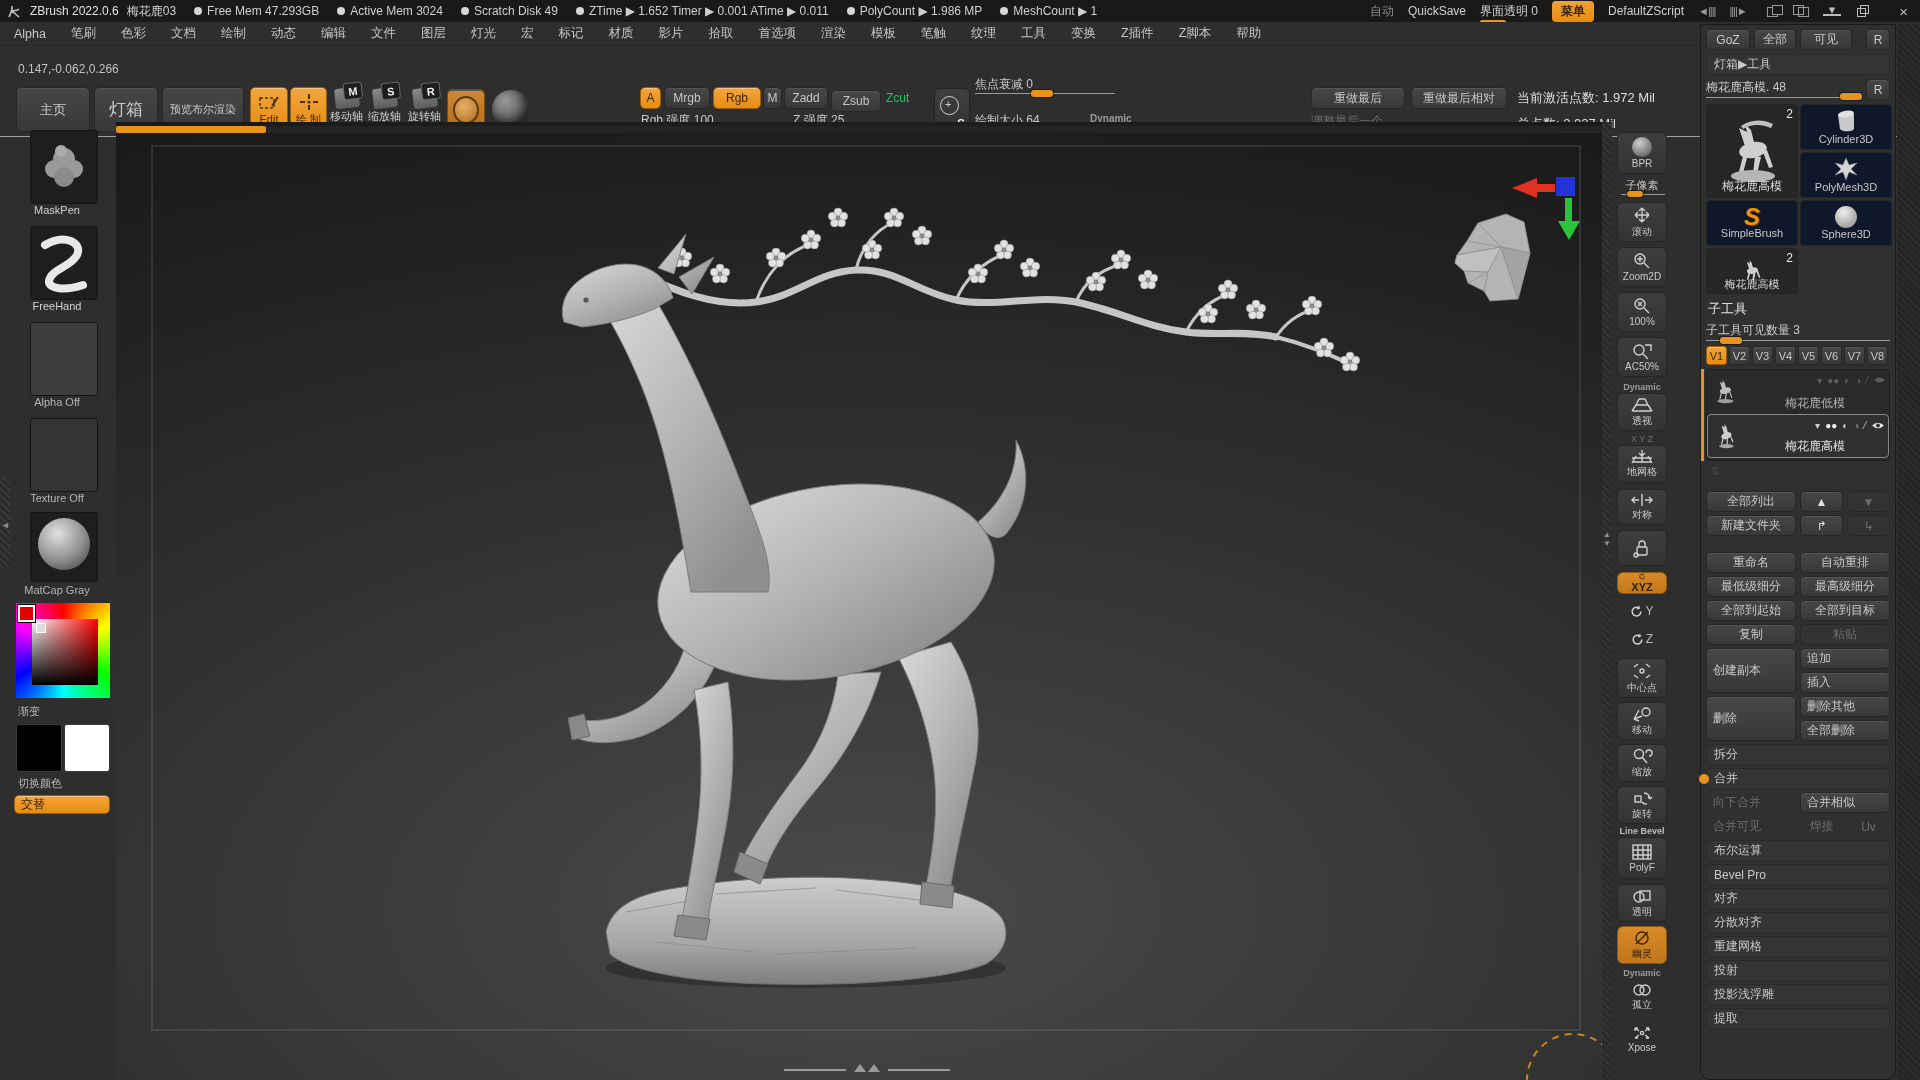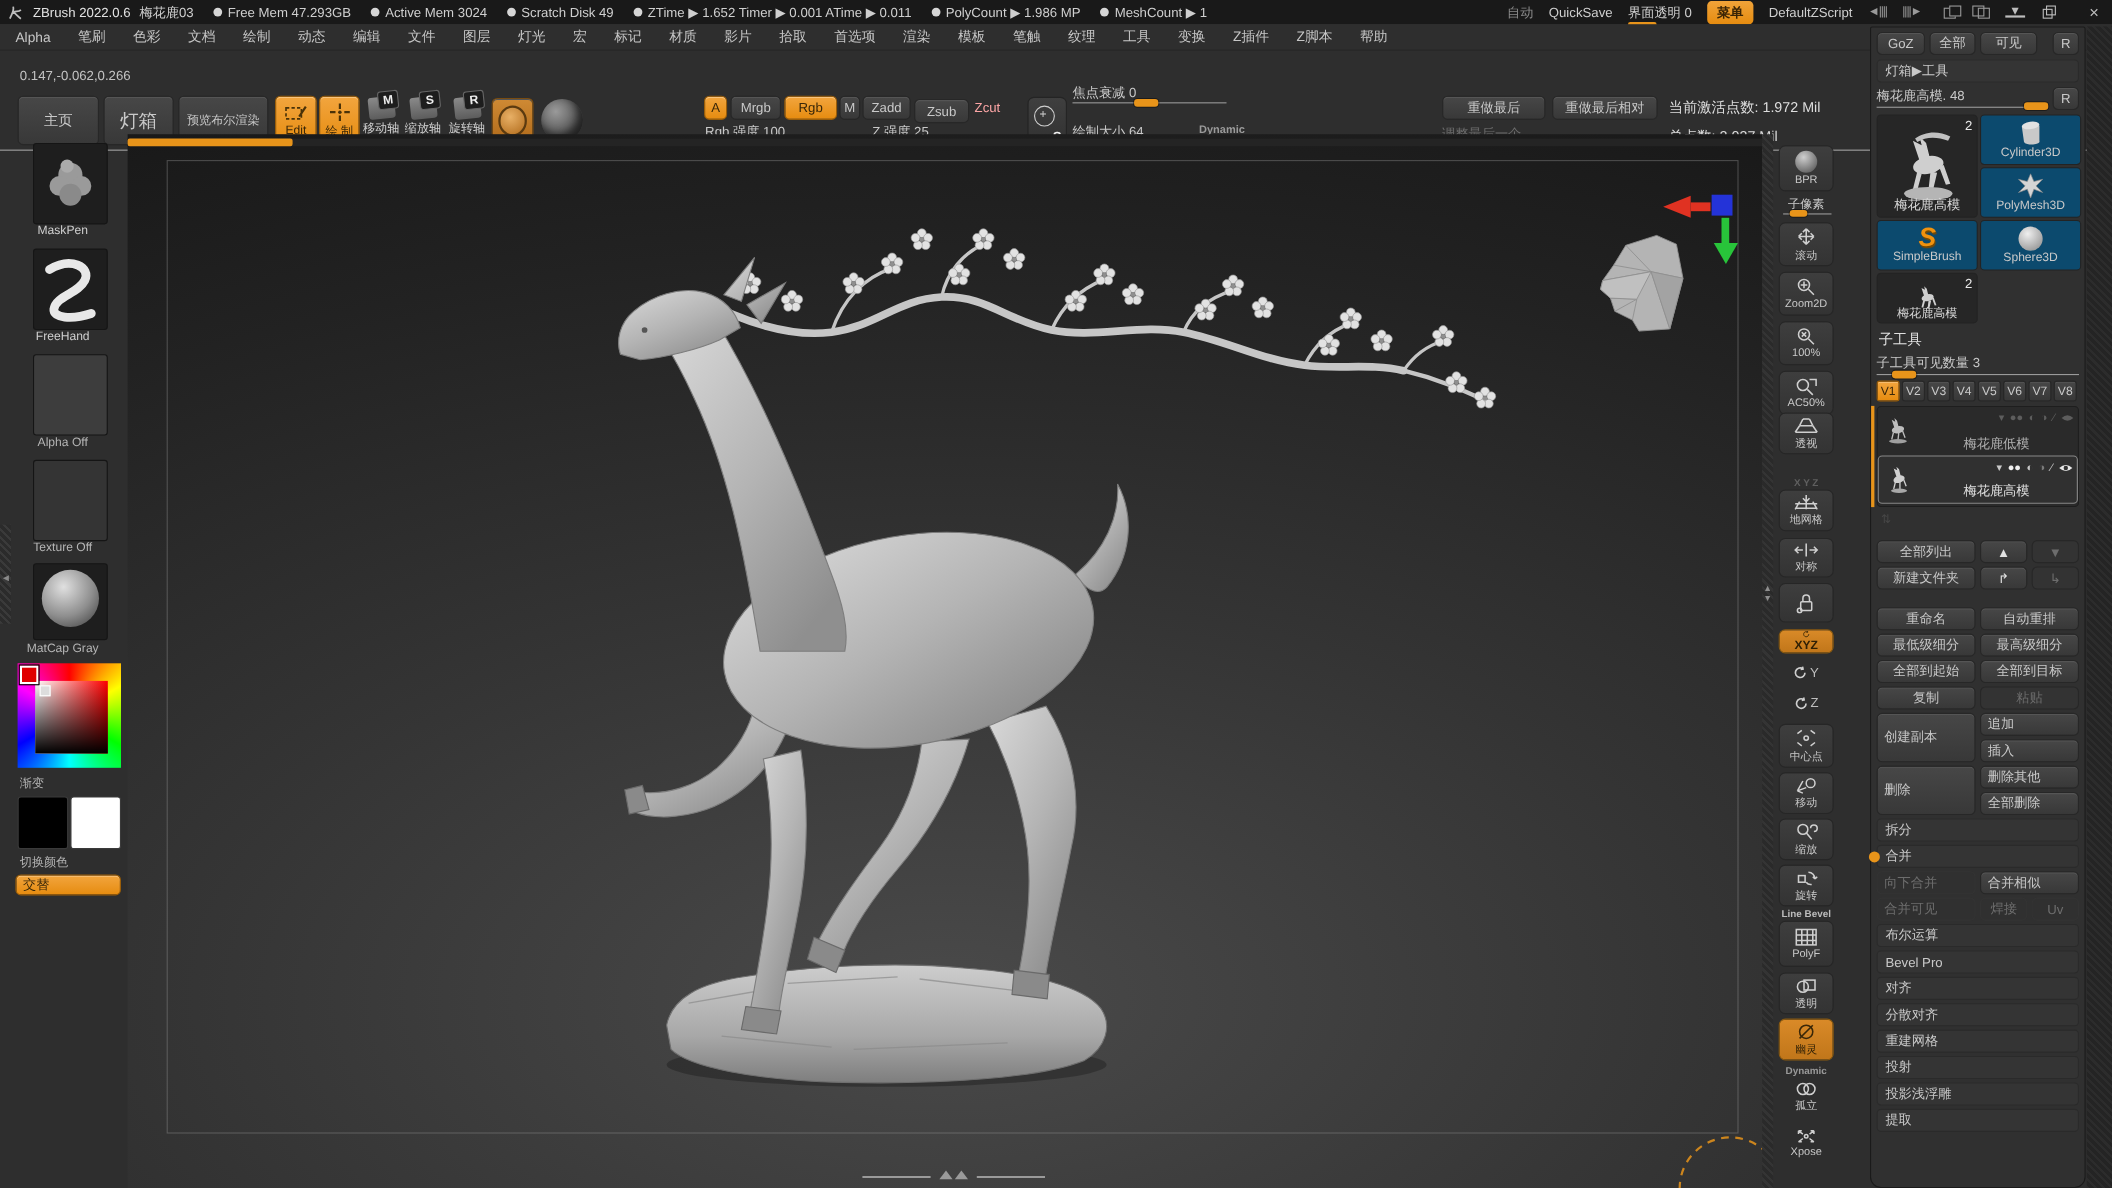--- a/index.html
+++ b/index.html
@@ -61,21 +61,21 @@
   svg.ic *{stroke:#cfcfcf;stroke-width:1.4;fill:none;}
   .shelf-btn.orange svg.ic *{stroke:#3a2708;}
   
   #panel{position:absolute;left:1700px;top:24px;width:196px;height:1056px;background:#303030;
          border:1px solid #1a1a1a;border-radius:2px 2px 10px 10px;box-sizing:border-box;padding:4px 5px;}
   .prow{display:flex;gap:4px;margin-bottom:4px;}
   .pbtn{height:21px;font-size:12px;flex:0 0 auto;}
   .grid2{display:flex;gap:4px;margin-bottom:3px;}
   .g-l{width:90px;height:21px;font-size:12px;}
   .g-r{width:90px;height:21px;font-size:12px;}
-  .tile{position:absolute;background:#0c4a6e;border:1px solid #232323;border-radius:4px;overflow:hidden;
+  .tile{position:absolute;background:#0f172a;border:1px solid #232323;border-radius:4px;overflow:hidden;
         display:flex;flex-direction:column;align-items:center;justify-content:center;color:#c9c9c9;font-size:11px;}
   .badge2{position:absolute;right:4px;top:2px;color:#e8e8e8;font-size:12px;}
   .vtab{width:21px;height:19px;font-size:11px;border-radius:3px;}
   .sub-row{display:flex;height:44px;box-sizing:border-box;padding:2px 3px;gap:4px;align-items:stretch;}
   .sub-ic{display:flex;gap:5px;align-items:center;justify-content:flex-end;font-size:10px;height:16px;}
   .seclbl{color:#cccccc;}
 </style>
 </head>
 <body>
 
@@ -215,21 +215,21 @@
       <span style="width:22px;height:24px;border:2px solid #5a3a10;border-radius:50%;background:radial-gradient(circle at 40% 35%, #e8b066, #b06a1a);"></span>
     </div>
     <div class="abs" style="left:492px;top:30px;width:38px;height:38px;border-radius:50%;background:radial-gradient(circle at 35% 30%, #9a9a9a, #4a4a4a 70%, #303030);box-shadow:inset -4px -5px 8px #222;"></div>
 
     <div class="btn orange abs" style="left:640px;top:27px;width:21px;height:22px;">A</div>
     <div class="btn abs" style="left:664px;top:27px;width:46px;height:22px;">Mrgb</div>
     <div class="btn orange abs" style="left:713px;top:27px;width:48px;height:22px;">Rgb</div>
     <div class="btn abs" style="left:763px;top:27px;width:19px;height:22px;">M</div>
     <div class="btn abs" style="left:784px;top:27px;width:44px;height:22px;">Zadd</div>
     <div class="btn abs" style="left:831px;top:30px;width:50px;height:22px;">Zsub</div>
-    <div class="abs" style="left:886px;top:31px;color:#fca5a5;">Zcut</div>
+    <div class="abs" style="left:886px;top:31px;color:#22c55e;">Zcut</div>
 
     <div class="abs" style="left:641px;top:52px;">
       <span>Rgb 强度</span> <span>100</span>
       <span class="track" style="left:0;top:18px;width:147px;"></span>
       <span class="handle" style="left:124px;top:15px;"></span>
     </div>
     <div class="abs" style="left:793px;top:52px;">
       <span>Z 强度</span> <span>25</span>
       <span class="track" style="left:0;top:18px;width:127px;"></span>
       <span class="handle" style="left:38px;top:15px;"></span>
@@ -457,21 +457,21 @@
       <span>100%</span>
     </div>
     <div class="shelf-btn" style="top:337px;height:40px;">
       <svg class="ic" width="22" height="18" viewBox="0 0 22 18">
           <circle cx="8" cy="8" r="5"></circle>
           <path d="M12 12 L17 17 M14 3h6v6"></path>
         </svg>
       <span>AC50%</span>
     </div>
     <div class="shelf-tag" style="top:382px;">Dynamic</div>
-    <div class="shelf-btn" style="top:375px;height:38px;">
+    <div class="shelf-btn" style="top:393px;height:38px;">
       <svg class="ic" width="24" height="16" viewBox="0 0 24 16">
           <path d="M2 14h20 M6 8h12 M9 2h6 M6 8L2 14 M18 8l4 6 M9 2L6 8 M15 2l3 6"></path>
         </svg>
       <span>透视</span>
     </div>
     <div class="shelf-tag" style="top:434px;color:#5f5f5f;">X Y Z</div>
     <div class="shelf-btn" style="top:445px;height:38px;">
       <svg class="ic" width="24" height="15" viewBox="0 0 24 15">
           <path d="M12 1v5 M9 4l3 3 3 -3 M2 9h20 M2 13h20 M6 7l-4 7 M12 7v7 M18 7l4 7"></path>
         </svg>

